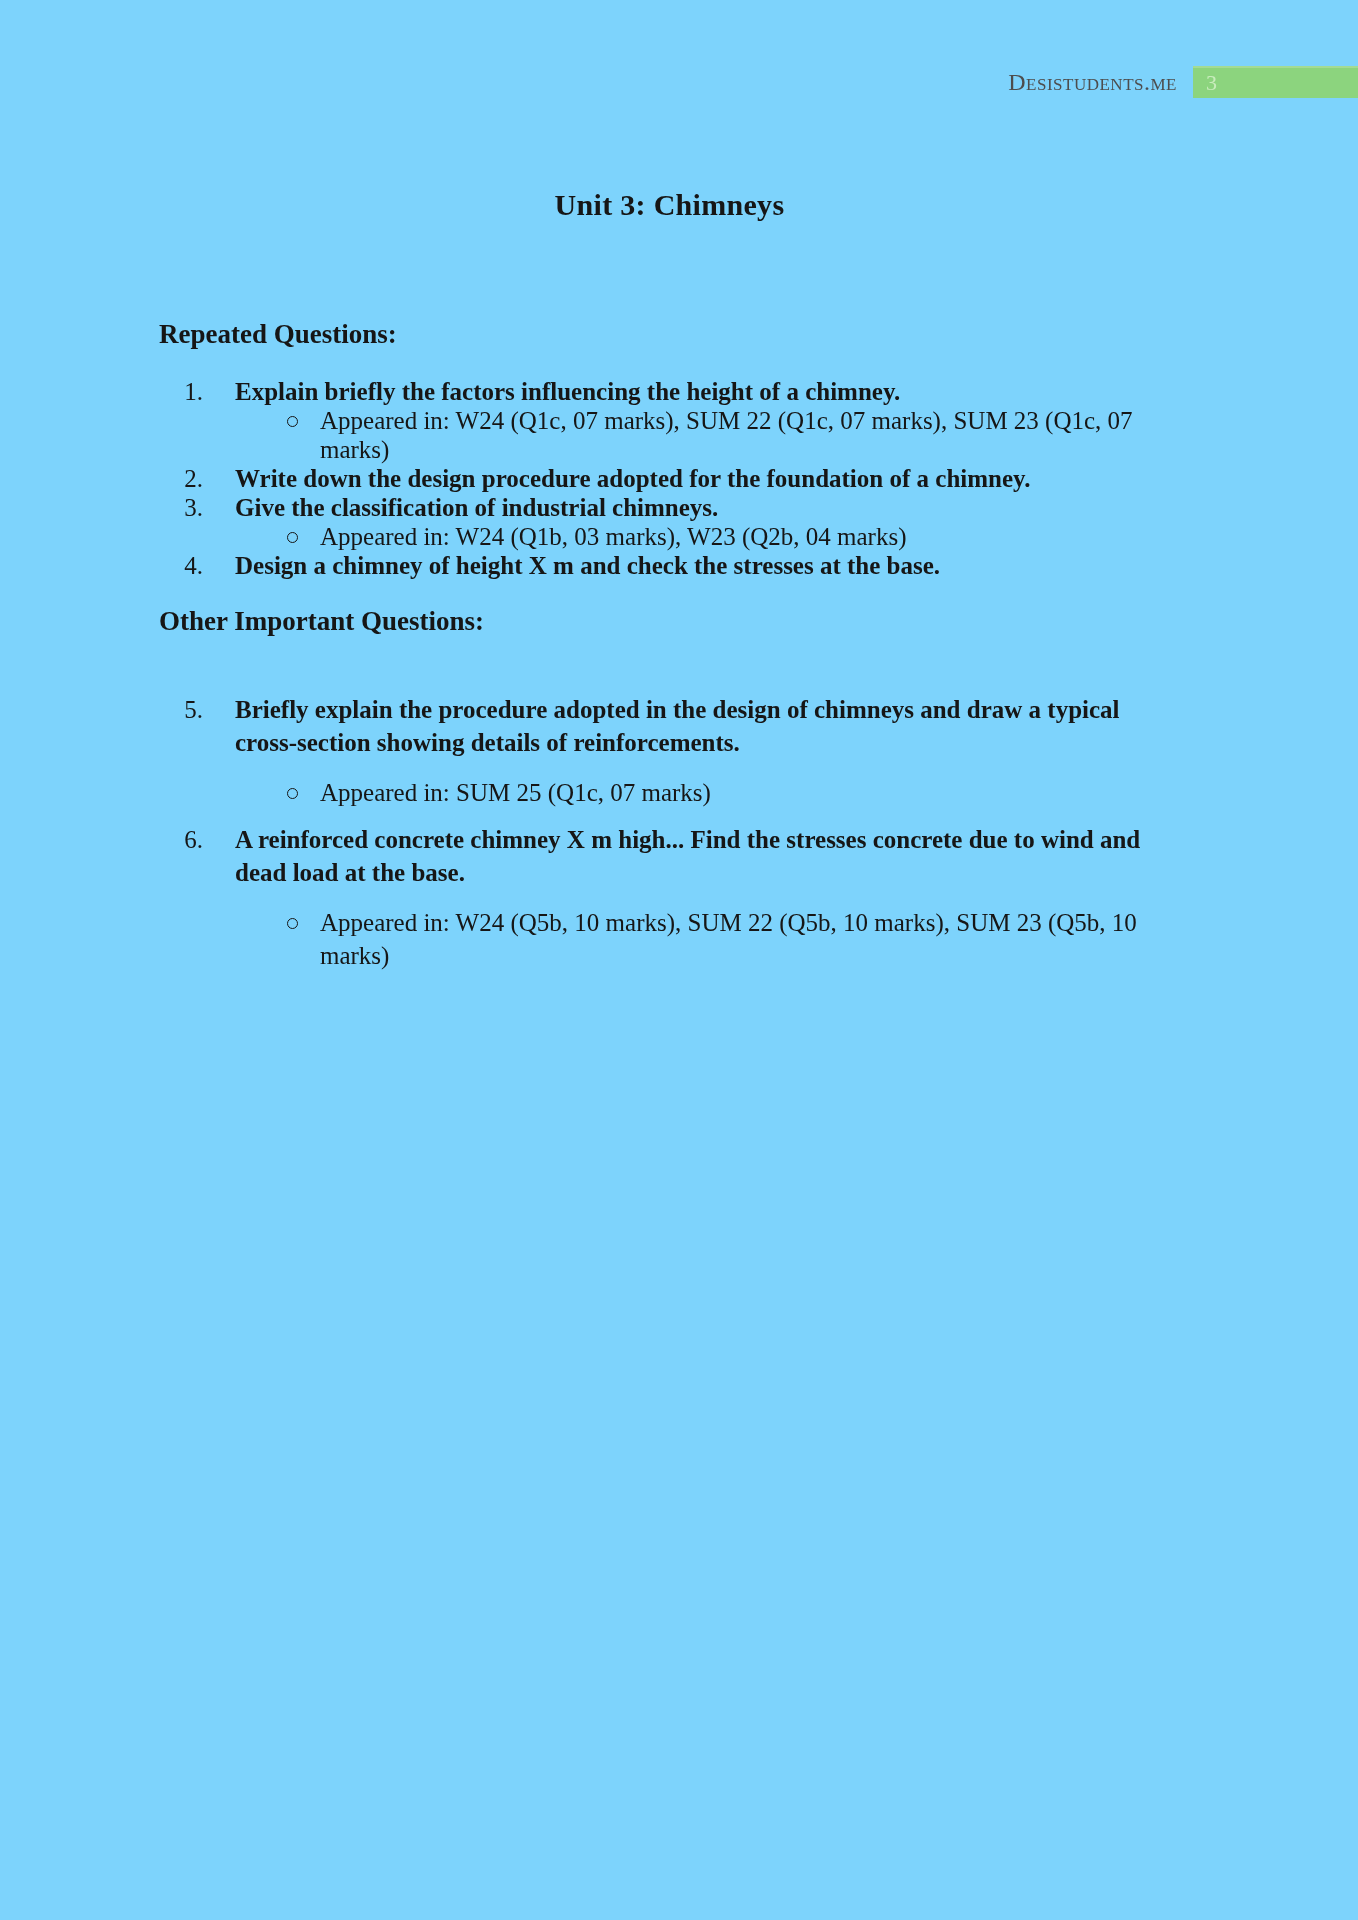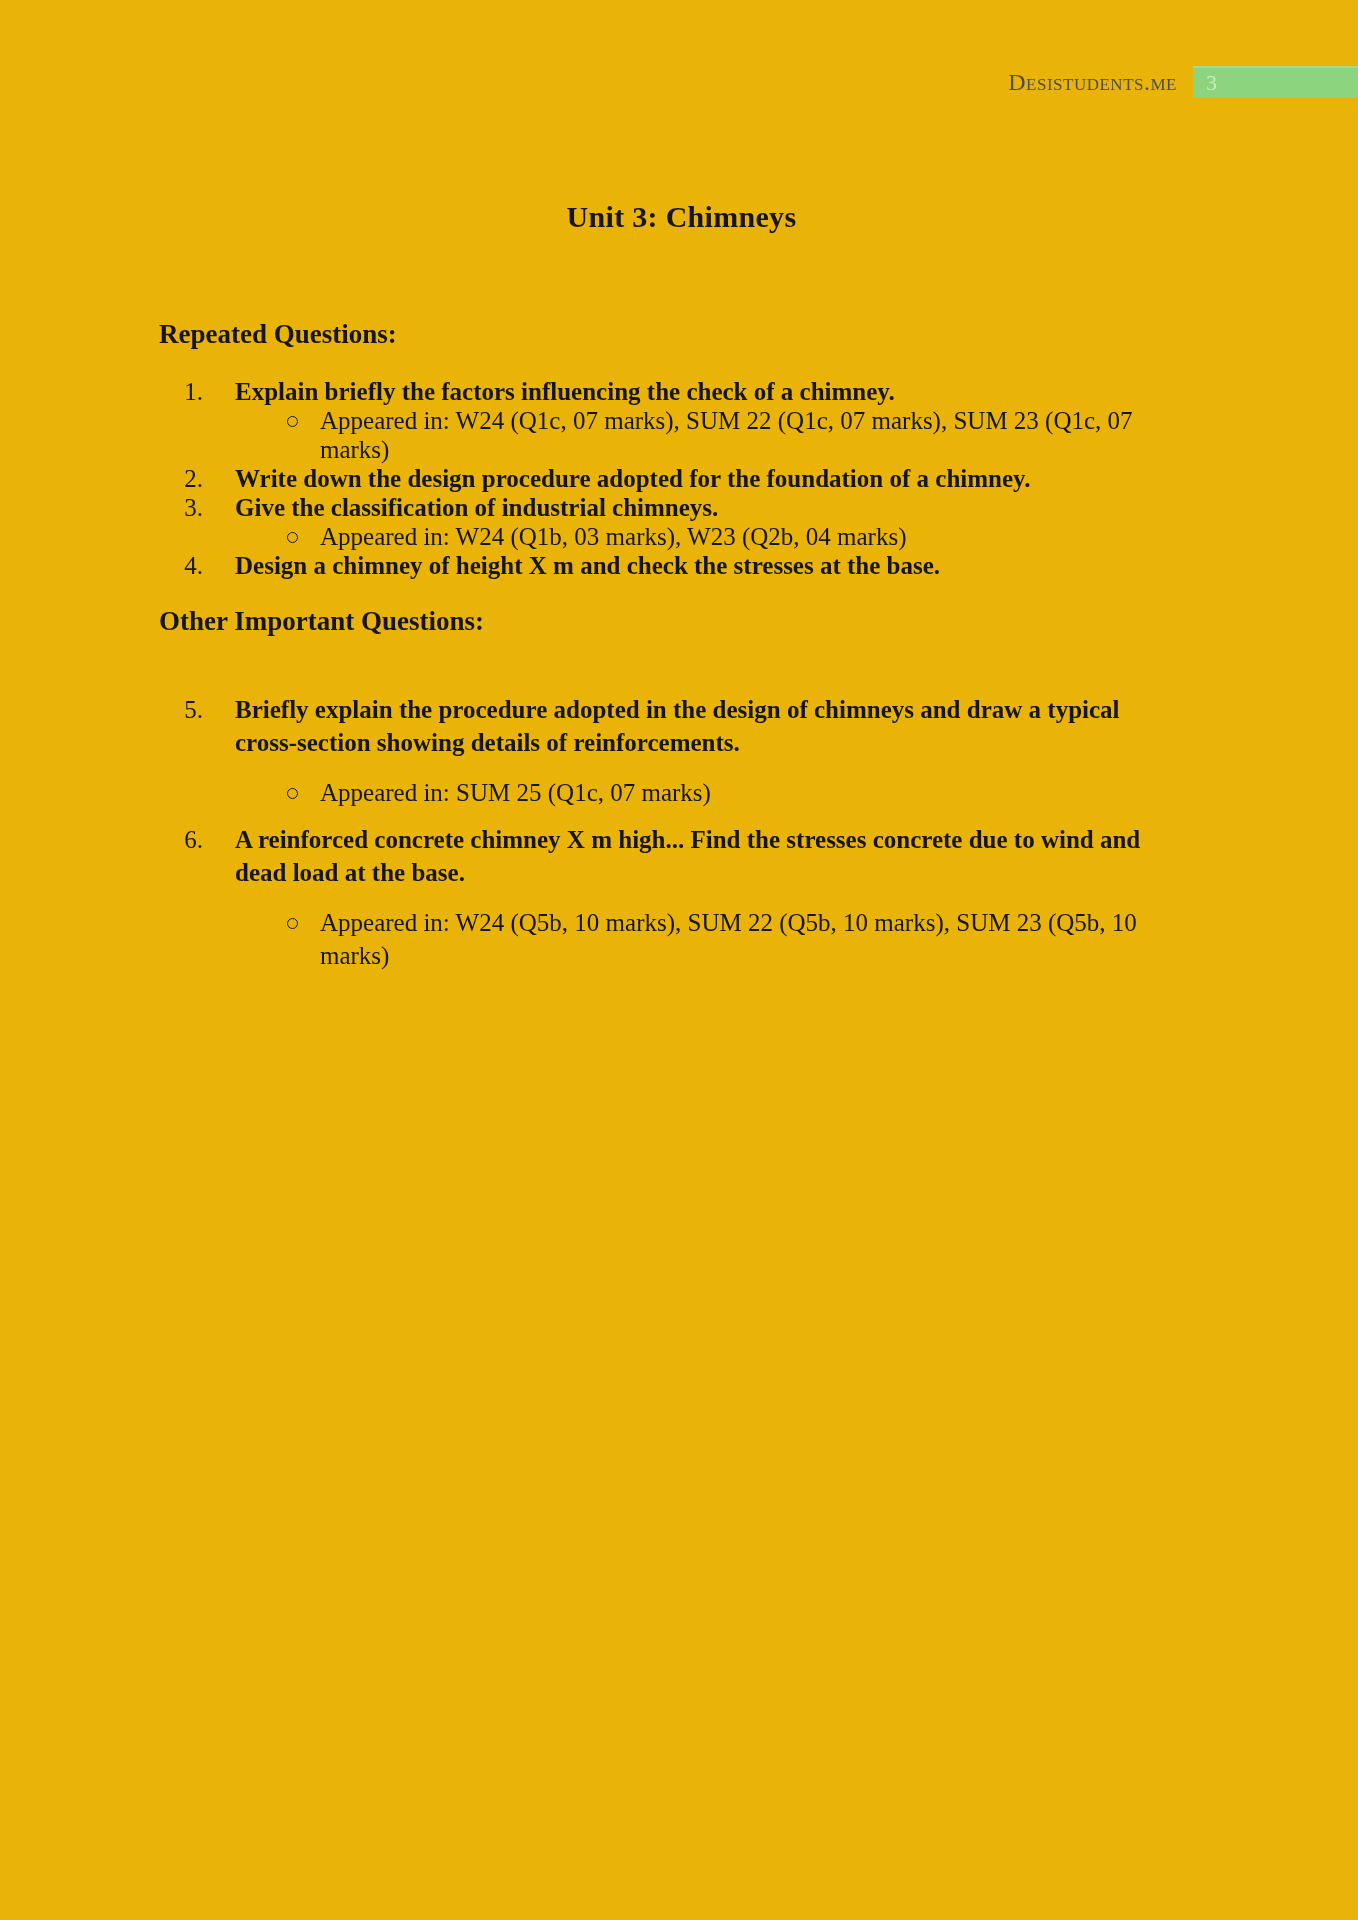--- a/index.html
+++ b/index.html
@@ -1,21 +1,21 @@
 <!DOCTYPE html>
 <html><head>
 <meta charset="utf-8">
 <style>
   html, body { margin: 0; padding: 0; background: #e8e8e8; }
   .page {
     position: relative;
     width: 1358px;
     height: 1920px;
     margin: 0 auto;
-    background: #eab308;
+    background: #7dd3fc;
     font-family: "Liberation Serif", serif;
     color: #161616;
     overflow: hidden;
   }
 
   
   .site-name {
     position: absolute;
     top: 69px;
     right: 181px;
@@ -42,21 +42,21 @@
     font-size: 22px;
     color: #c9ecbd;
   }
 
   
   .doc-title {
     position: absolute;
     top: 188px;
     left: 159px;
     width: 1021px;
-    margin: 12px;
+    margin: 0;
     text-align: center;
     font-size: 30px;
     font-weight: bold;
     letter-spacing: 0.3px;
   }
 
   
   .content {
     position: absolute;
     top: 298px;
@@ -128,21 +128,21 @@
   <h1 class="doc-title">Unit 3: Chimneys</h1>
 
   <div class="content">
 
     <h2 class="section-heading heading-1">Repeated Questions:</h2>
 
     <div class="qlist s1">
 
       <div class="item item-1">
         <span class="num">1.</span>
-        <div class="q">Explain briefly the factors influencing the check of a chimney.</div>
+        <div class="q">Explain briefly the factors influencing the height of a chimney.</div>
         <div class="sub">
           <span class="bullet"></span>
           <div class="ap">Appeared in: W24 (Q1c, 07 marks), SUM 22 (Q1c, 07 marks), SUM 23 (Q1c, 07
 marks)</div>
         </div>
       </div>
 
       <div class="item item-2">
         <span class="num">2.</span>
         <div class="q">Write down the design procedure adopted for the foundation of a chimney.</div>

